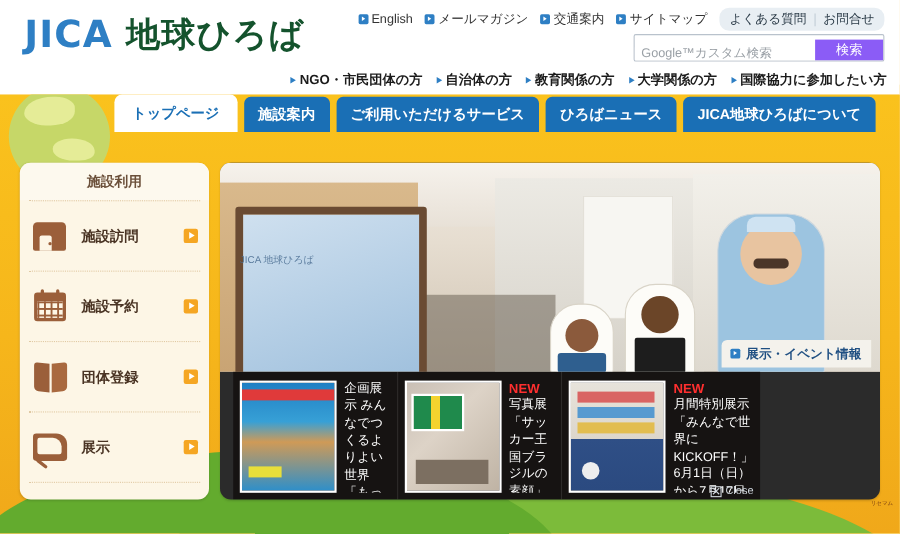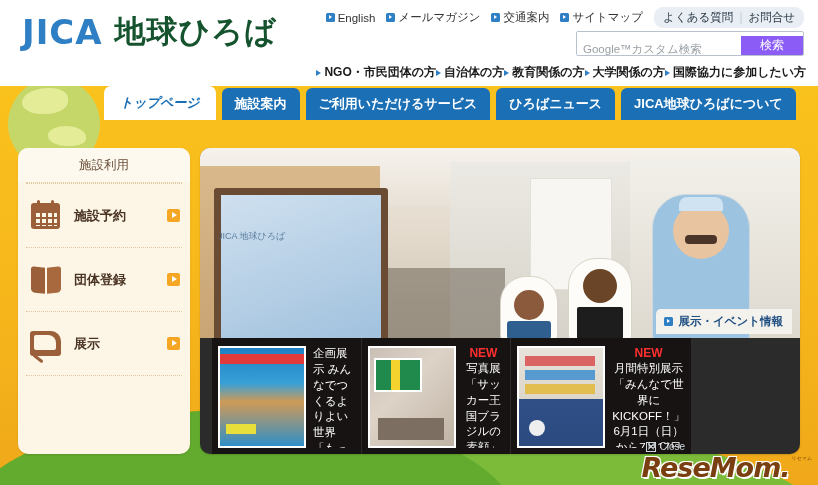--- a/index.html
+++ b/index.html
@@ -22,42 +22,42 @@
   .bluesq{width:9px;height:9px;background:#2e7fc4;border-radius:1.5px;position:relative;flex:none;}
   .bluesq:after{content:"";position:absolute;left:3px;top:2px;border-left:3.5px solid #fff;border-top:2.5px solid transparent;border-bottom:2.5px solid transparent;}
   .pill{background:#e8eef3;border-radius:9px;padding:3px 9px;font-size:11.5px;color:#2a3a47;margin-left:4px;white-space:nowrap;}
   .pill .sep{color:#b7c4cd;margin:0 2px;}
 
   .searchbox{position:absolute;right:14px;top:31px;display:flex;height:23px;border:1px solid #b9c2cc;border-radius:2px;overflow:hidden;background:#fff;align-items:flex-end;}
   .searchinput{width:152px;border:none;outline:none;font-size:11.5px;color:#8b9199;padding:0 6px;font-family:inherit;background:#fff;}
   .searchinput::placeholder{color:#9aa0a6;}
   .searchbtn{width:62px;background:#8b5cf6;color:#fff;font-size:12px;border:none;cursor:pointer;font-family:inherit;}
 
-  .subnav{position:absolute;right:12px;top:64px;display:flex;font-size:12px;color:#1b1b1b;font-weight:bold;}
+  .subnav{position:absolute;right:12px;top:64px;display:flex;gap:13px;font-size:12px;color:#1b1b1b;font-weight:bold;}
   .subnav-item{display:flex;align-items:center;gap:3px;white-space:nowrap;}
   .tri{width:0;height:0;border-left:5px solid #2e7fc4;border-top:3.5px solid transparent;border-bottom:3.5px solid transparent;flex:none;}
 
   
   .body-bg{position:absolute;left:0;top:86px;width:818px;height:399px;background:#f7b91a;overflow:hidden;}
   .body-bg .ygrad{position:absolute;inset:0;background:linear-gradient(180deg,#fac21d 0%,#f6b61b 55%,#f0a81a 100%);}
   .globe{position:absolute;left:8px;top:-8px;width:92px;height:92px;border-radius:50%;background:#c3d96d;opacity:.95;}
   .globe:before{content:"";position:absolute;left:14px;top:10px;width:46px;height:26px;background:#e4ef9f;border-radius:60% 40% 50% 45%;}
   .globe:after{content:"";position:absolute;left:40px;top:48px;width:38px;height:20px;background:#e4ef9f;border-radius:50% 60% 40% 55%;}
   .hill{position:absolute;left:-40px;bottom:-44px;width:560px;height:120px;background:#63ab2e;border-radius:52% 48% 0 0 / 100% 100% 0 0;}
   .hill2{position:absolute;left:120px;bottom:-58px;width:720px;height:120px;background:#7cbb3a;border-radius:48% 52% 0 0 / 100% 100% 0 0;}
 
   
   .tabs{position:absolute;left:104px;top:86px;display:flex;align-items:flex-end;gap:6px;z-index:6;}
   .tab{height:32px;display:flex;align-items:center;justify-content:center;padding:0 13px;background:#1a6fb5;color:#ffffff;font-size:13px;font-weight:bold;border-radius:6px 6px 0 0;white-space:nowrap;cursor:pointer;}
-  .tab.active{background:#ffffff;color:#1a6fb5;border-radius:7px 7px 0 0;height:34px;padding:0 16px;font-style:italic;}
+  .tab.active{background:#ffffff;color:#1a6fb5;border-radius:7px 7px 0 0;height:34px;padding:0 16px;}
 
   
   .panel{position:absolute;left:18px;top:148px;width:782px;height:310px;z-index:4;}
   .sidebar{position:absolute;left:0;top:0;width:172px;height:306px;background:#fdf6e6;border-radius:10px;box-shadow:0 1px 2px rgba(0,0,0,.12);overflow:hidden;}
-  .side-head{height:34px;display:flex;align-items:center;justify-content:center;font-size:12.5px;color:#6b503a;font-weight:normal;background:#fdf9ee;}
+  .side-head{height:34px;display:flex;align-items:center;justify-content:center;font-size:12.5px;color:#6b503a;font-weight:bold;background:#fdf9ee;}
   .dotline{height:0;border-top:1.5px dotted #e0c9a3;margin:0 8px;}
   .side-item{height:63px;display:flex;align-items:center;padding:0 10px;gap:10px;cursor:pointer;}
   .side-ico{width:36px;height:34px;flex:none;position:relative;}
   .side-label{font-size:13px;color:#4a3424;font-weight:bold;flex:1;}
   .side-arrow{width:13px;height:13px;background:#f5a623;border-radius:2px;position:relative;flex:none;}
   .side-arrow:after{content:"";position:absolute;left:4.5px;top:3px;border-left:5px solid #fff;border-top:3.5px solid transparent;border-bottom:3.5px solid transparent;}
 
   
   .ico-building{position:absolute;left:2px;top:4px;width:30px;height:26px;background:#9b5f3a;border-radius:4px 4px 2px 2px;}
   .ico-building:before{content:"";position:absolute;left:6px;bottom:0;width:11px;height:14px;background:#fdf6e6;border-radius:2px 2px 0 0;}
@@ -94,21 +94,21 @@
   .cut2:after{content:"";position:absolute;left:8px;top:48px;width:46px;height:32px;background:#1d1d1d;border-radius:2px;}
   .cut3{position:absolute;left:452px;top:46px;width:96px;height:144px;background:#9cc4e0;border-radius:34px 34px 4px 4px;border:1px solid #cfd8de;}
   .cut3:before{content:"";position:absolute;left:20px;top:8px;width:56px;height:56px;background:#e8c4a0;border-radius:50%;}
   .cut3:after{content:"";position:absolute;left:32px;top:40px;width:32px;height:9px;background:#4a3528;border-radius:4px;}
   .cut3-cap{position:absolute;left:26px;top:2px;width:44px;height:14px;background:#cfe3f2;border-radius:8px 8px 0 0;}
 
   .evt-btn{position:absolute;right:8px;bottom:4px;display:flex;align-items:center;gap:5px;background:#f4f2ec;border-radius:5px 0 0 0;padding:5px 9px 5px 8px;font-size:11.5px;font-weight:bold;color:#1f4f82;cursor:pointer;}
 
   .cards{position:absolute;left:12px;top:190px;width:479px;height:116px;display:flex;background:rgba(18,14,12,.80);}
   .card{flex:1;display:flex;gap:7px;padding:8px 6px 6px 6px;cursor:pointer;position:relative;}
-  .card + .card{border-left:1px solid rgba(255,255,255,.10);text-align:center;}
+  .card + .card{border-left:1px solid rgba(255,255,255,.10);}
   .card-thumb{width:84px;height:98px;flex:none;border:2px solid #fff;overflow:hidden;position:relative;background:#123;}
   .thumb1{background:linear-gradient(180deg,#1f7fc4 0%,#37a0d6 36%,#cf9a57 55%,#2f8fc9 100%);}
   .thumb1:before{content:"";position:absolute;left:0;top:6px;width:84px;height:10px;background:#e03a3a;}
   .thumb1:after{content:"";position:absolute;left:6px;bottom:12px;width:30px;height:10px;background:#e8df3a;}
   .thumb2{background:linear-gradient(135deg,#c9bfb5 0%,#ddd3c7 40%,#bfb3a4 100%);}
   .thumb2:before{content:"";position:absolute;left:4px;top:10px;width:44px;height:30px;background:linear-gradient(90deg,#1f8a4c 35%,#f4d32e 35%,#f4d32e 55%,#1f8a4c 55%);border:2px solid #fff;}
   .thumb2:after{content:"";position:absolute;left:8px;bottom:6px;width:66px;height:22px;background:#7c6f61;}
   .thumb3{background:linear-gradient(180deg,#e7e3db 0%,#dcd6cb 52%,#2f4f86 52%,#2b4a80 100%);}
   .thumb3:before{content:"";position:absolute;left:6px;top:8px;width:70px;height:10px;background:#d84f4f;box-shadow:0 14px 0 #3f8fd0,0 28px 0 #e3b93a;opacity:.85;}
   .thumb3:after{content:"";position:absolute;left:10px;bottom:10px;width:16px;height:16px;background:#eee;border-radius:50%;}
@@ -202,20 +202,27 @@
     <div class="tab">ひろばニュース</div>
     <div class="tab">JICA地球ひろばについて</div>
   </div>
 
   <div class="panel">
 
     <div class="sidebar">
       <div class="side-head">施設利用</div>
       <div class="dotline"></div>
 
+      <div class="side-item">
+        <span class="side-ico">
+            <i class="ico-building"></i>
+          </span>
+        <span class="side-label">施設訪問</span>
+        <span class="side-arrow"></span>
+      </div>
       <div class="dotline"></div>
 
       <div class="side-item">
         <span class="side-ico">
             <i class="ico-cal"></i>
           </span>
         <span class="side-label">施設予約</span>
         <span class="side-arrow"></span>
       </div>
       <div class="dotline"></div>
@@ -289,17 +296,16 @@
             <span class="close-box"></span>
             <span>Close</span>
           </div>
         </div>
 
       </div>
     </div>
   </div>
 
   <div class="wm">
-    <span class="wm-text">ReseMom.</span>
     <span class="wm-sub">リセマム</span>
   </div>
 
 </div>
 
 </body></html>

